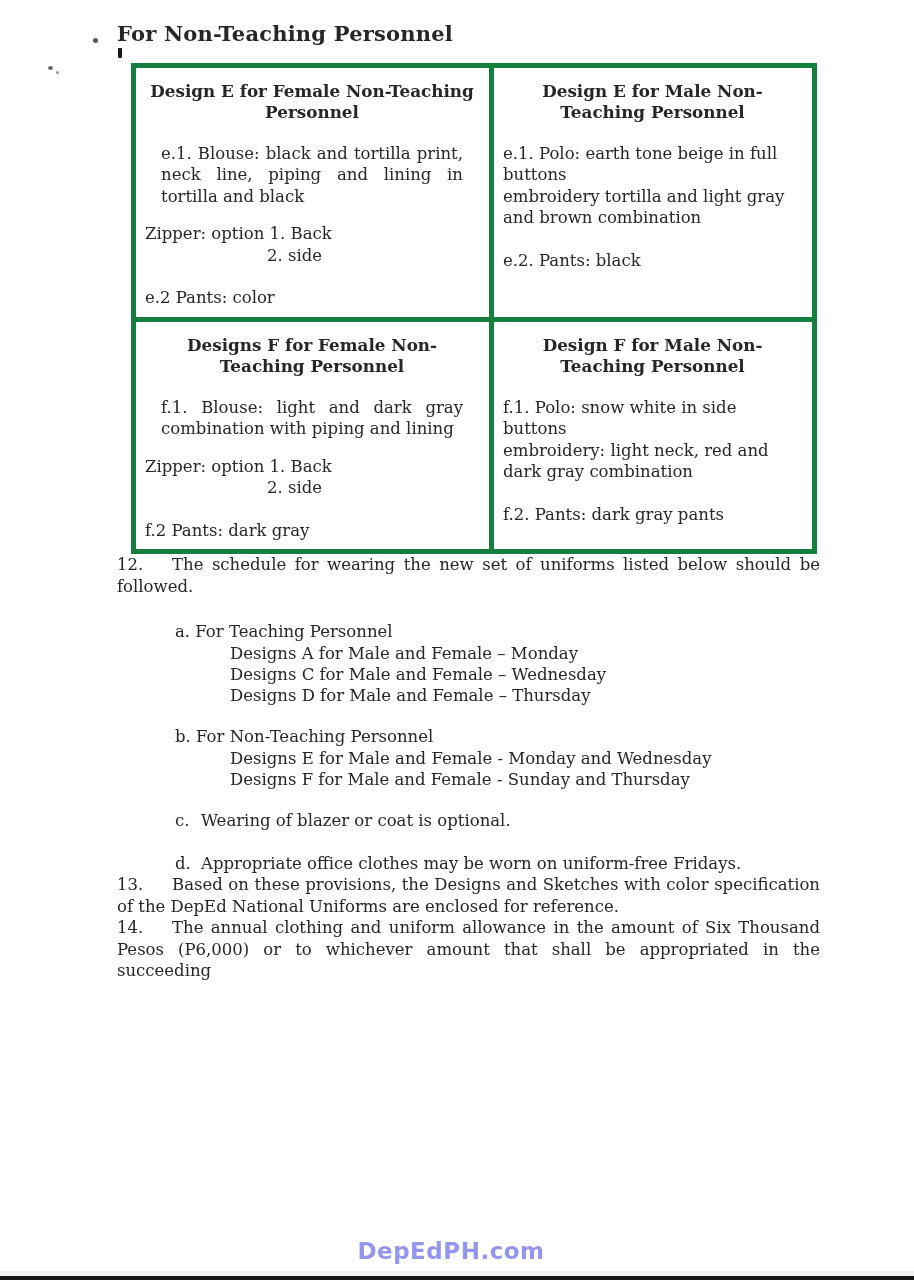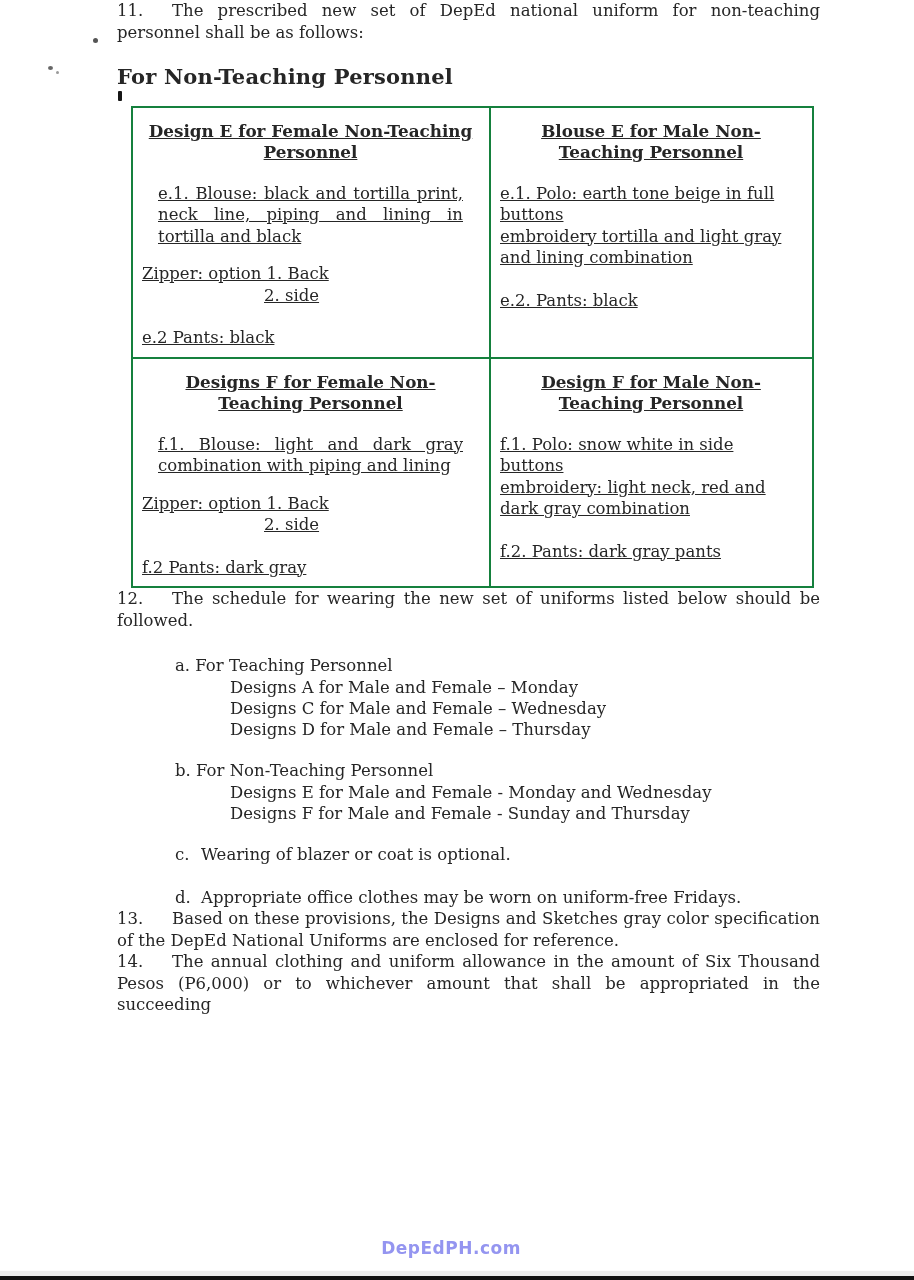--- a/index.html
+++ b/index.html
@@ -42,25 +42,24 @@
   }
 
   table.uniform-table {
     border-collapse:collapse;
     table-layout:fixed;
     width:681px;
     margin:5px 0 0 14px;
     font-size:16.5px; line-height:21.5px;
   }
   table.uniform-table td {
-    border:2px solid #15803d;
+    border:5px solid #15803d;
     vertical-align:top;
     padding:10px 10px 8px 9px;
     box-sizing:border-box;
-    text-decoration:underline;
   }
   td.col-left  { width:358px; }
   td.col-right { width:323px; }
   tr.row-e td  { height:237px; }
   tr.row-f td  { height:198px; }
   .cell-header {
     font-weight:bold;
     text-align:center;
     font-size:16.8px;
     line-height:21px;
@@ -83,58 +82,57 @@
   .cd-num { display:inline-block; width:26px; }
 
   .para-13 { margin-top:20px; }
   .para-14 { margin-top:21px; }
 
   .watermark {
     position:absolute; left:0; right:12px; top:1238px;
     text-align:center;
     font-family:"DejaVu Sans", sans-serif;
     font-weight:bold;
-    font-size:17px;
+    font-size:23px;
     letter-spacing:0.5px;
     color:#9495f0;
   }
   .bottom-light { position:absolute; left:0; right:0; bottom:4px; height:5px; background:#efefef; }
   .bottom-black { position:absolute; left:0; right:0; bottom:0; height:4px; background:#141414; }
 </style>
 </head>
 <body>
 
 <div class="page">
 
   <div class="speck speck-1"></div>
   <div class="speck speck-2"></div>
   <div class="speck speck-3"></div>
 
   <div class="content">
 
-    <p class="numbered para-11"><span class="num">11.</span><span>The prescribed new set of DepEd national uniform for non-teaching personnel shall be as follows:</span></p>
 
     <div class="section-heading">For Non-Teaching Personnel</div>
     <div class="stray-mark"></div>
 
     <table class="uniform-table">
       <tbody>
           <tr class="row-e">
         <td class="col-left">
           <div class="cell-header">Design E for Female Non-Teaching Personnel</div>
           <p class="cell-just">e.1. Blouse:  black and tortilla print, neck line, piping and lining in tortilla and black</p>
           <p class="cell-line">Zipper: option 1. Back</p>
           <p class="cell-line zipper-2">2. side</p>
           <div class="gap"></div>
-          <p class="cell-line">e.2 Pants: black</p>
+          <p class="cell-line">e.2 Pants: color</p>
         </td>
         <td class="col-right">
-          <div class="cell-header">Blouse E for Male Non-Teaching Personnel</div>
+          <div class="cell-header">Design E for Male Non-Teaching Personnel</div>
           <p class="cell-line">e.1. Polo: earth tone beige in full buttons</p>
-          <p class="cell-line">embroidery tortilla and light gray and lining combination</p>
+          <p class="cell-line">embroidery tortilla and light gray and brown combination</p>
           <div class="gap"></div>
           <p class="cell-line">e.2. Pants: black</p>
         </td>
       </tr>
       <tr class="row-f">
         <td class="col-left">
           <div class="cell-header">Designs F for Female Non-Teaching Personnel</div>
           <p class="cell-just">f.1. Blouse: light and dark gray combination with piping and lining</p>
           <p class="cell-line">Zipper: option 1. Back</p>
           <p class="cell-line zipper-2">2. side</p>
@@ -159,21 +157,21 @@
     <div class="sched-item">Designs C for Male and Female – Wednesday</div>
     <div class="sched-item">Designs D for Male and Female – Thursday</div>
 
     <div class="sched-b-label">b. For Non-Teaching Personnel</div>
     <div class="sched-item">Designs E for Male and Female - Monday and Wednesday</div>
     <div class="sched-item">Designs F for Male and Female - Sunday and Thursday</div>
 
     <div class="sched-cd sched-c"><span class="cd-num">c.</span><span>Wearing of blazer or coat is optional.</span></div>
     <div class="sched-cd sched-d"><span class="cd-num">d.</span><span>Appropriate office clothes may be worn on uniform-free Fridays.</span></div>
 
-    <p class="numbered para-13"><span class="num">13.</span><span>Based on these provisions, the Designs and Sketches gray color specification of the DepEd National Uniforms are enclosed for reference.</span></p>
+    <p class="numbered para-13"><span class="num">13.</span><span>Based on these provisions, the Designs and Sketches with color specification of the DepEd National Uniforms are enclosed for reference.</span></p>
 
     <p class="numbered para-14 force-just"><span class="num">14.</span><span>The annual clothing and uniform allowance in the amount of Six Thousand Pesos (P6,000) or to whichever amount that shall be appropriated in the succeeding</span></p>
 
   </div>
 
   <div class="watermark">DepEdPH.com</div>
   <div class="bottom-light"></div>
   <div class="bottom-black"></div>
 
 </div>

